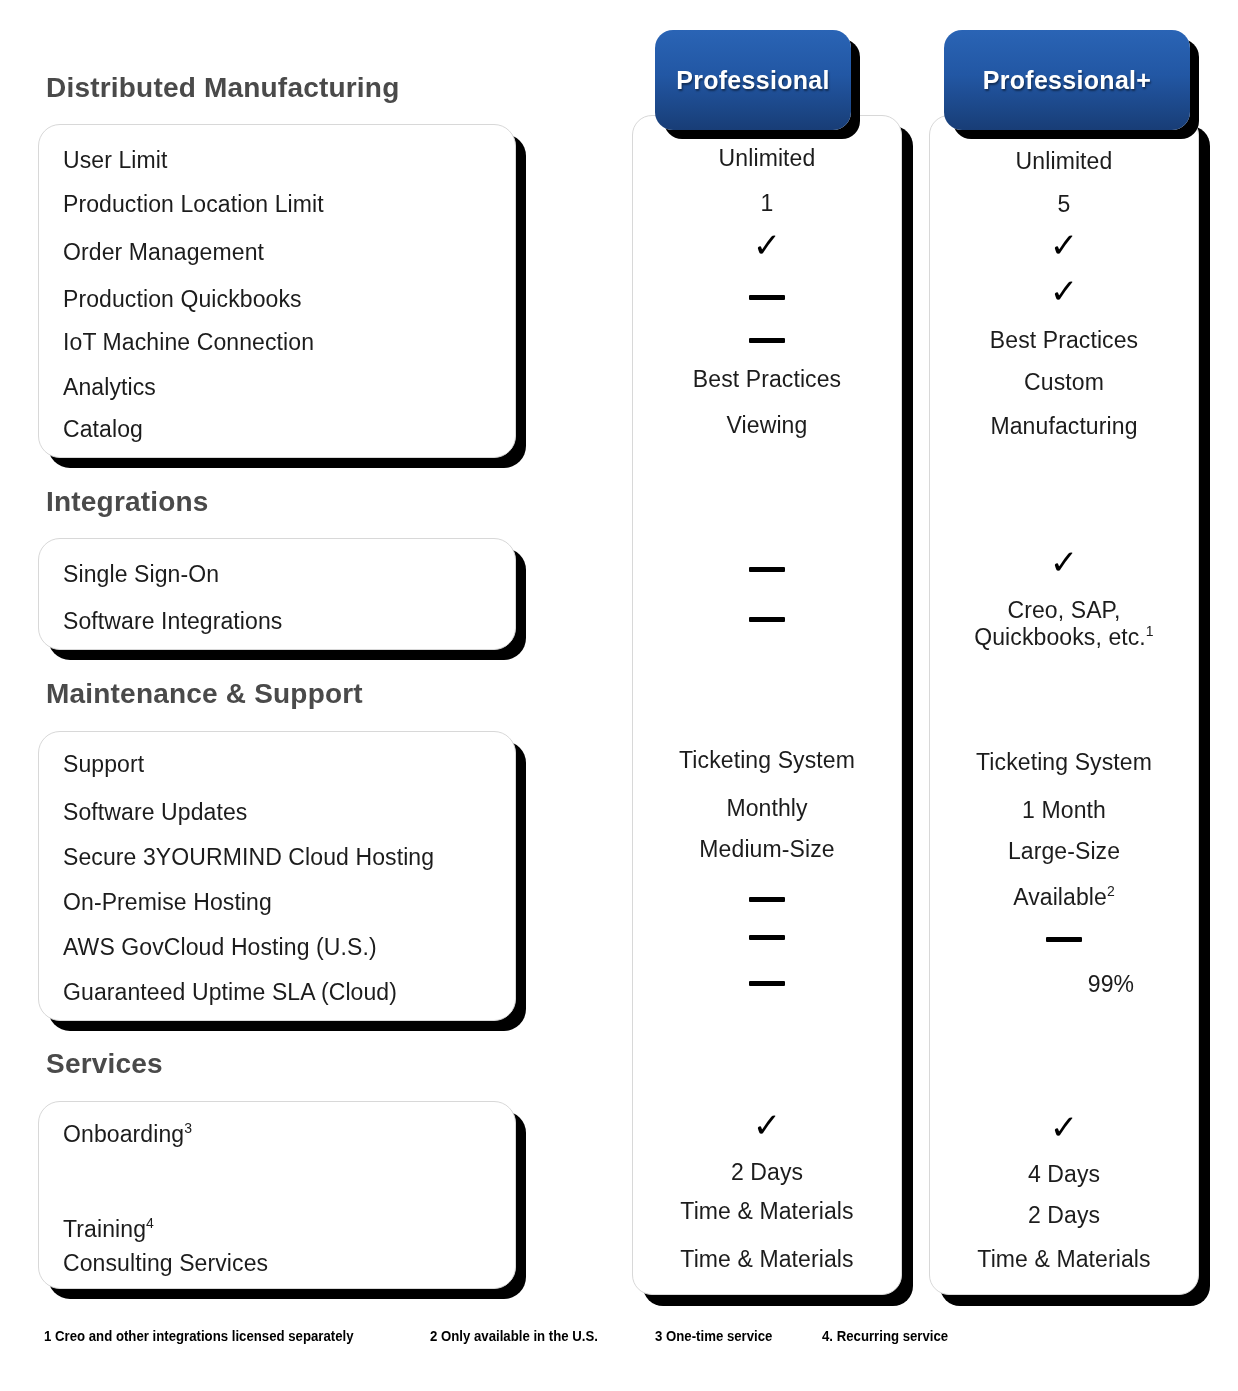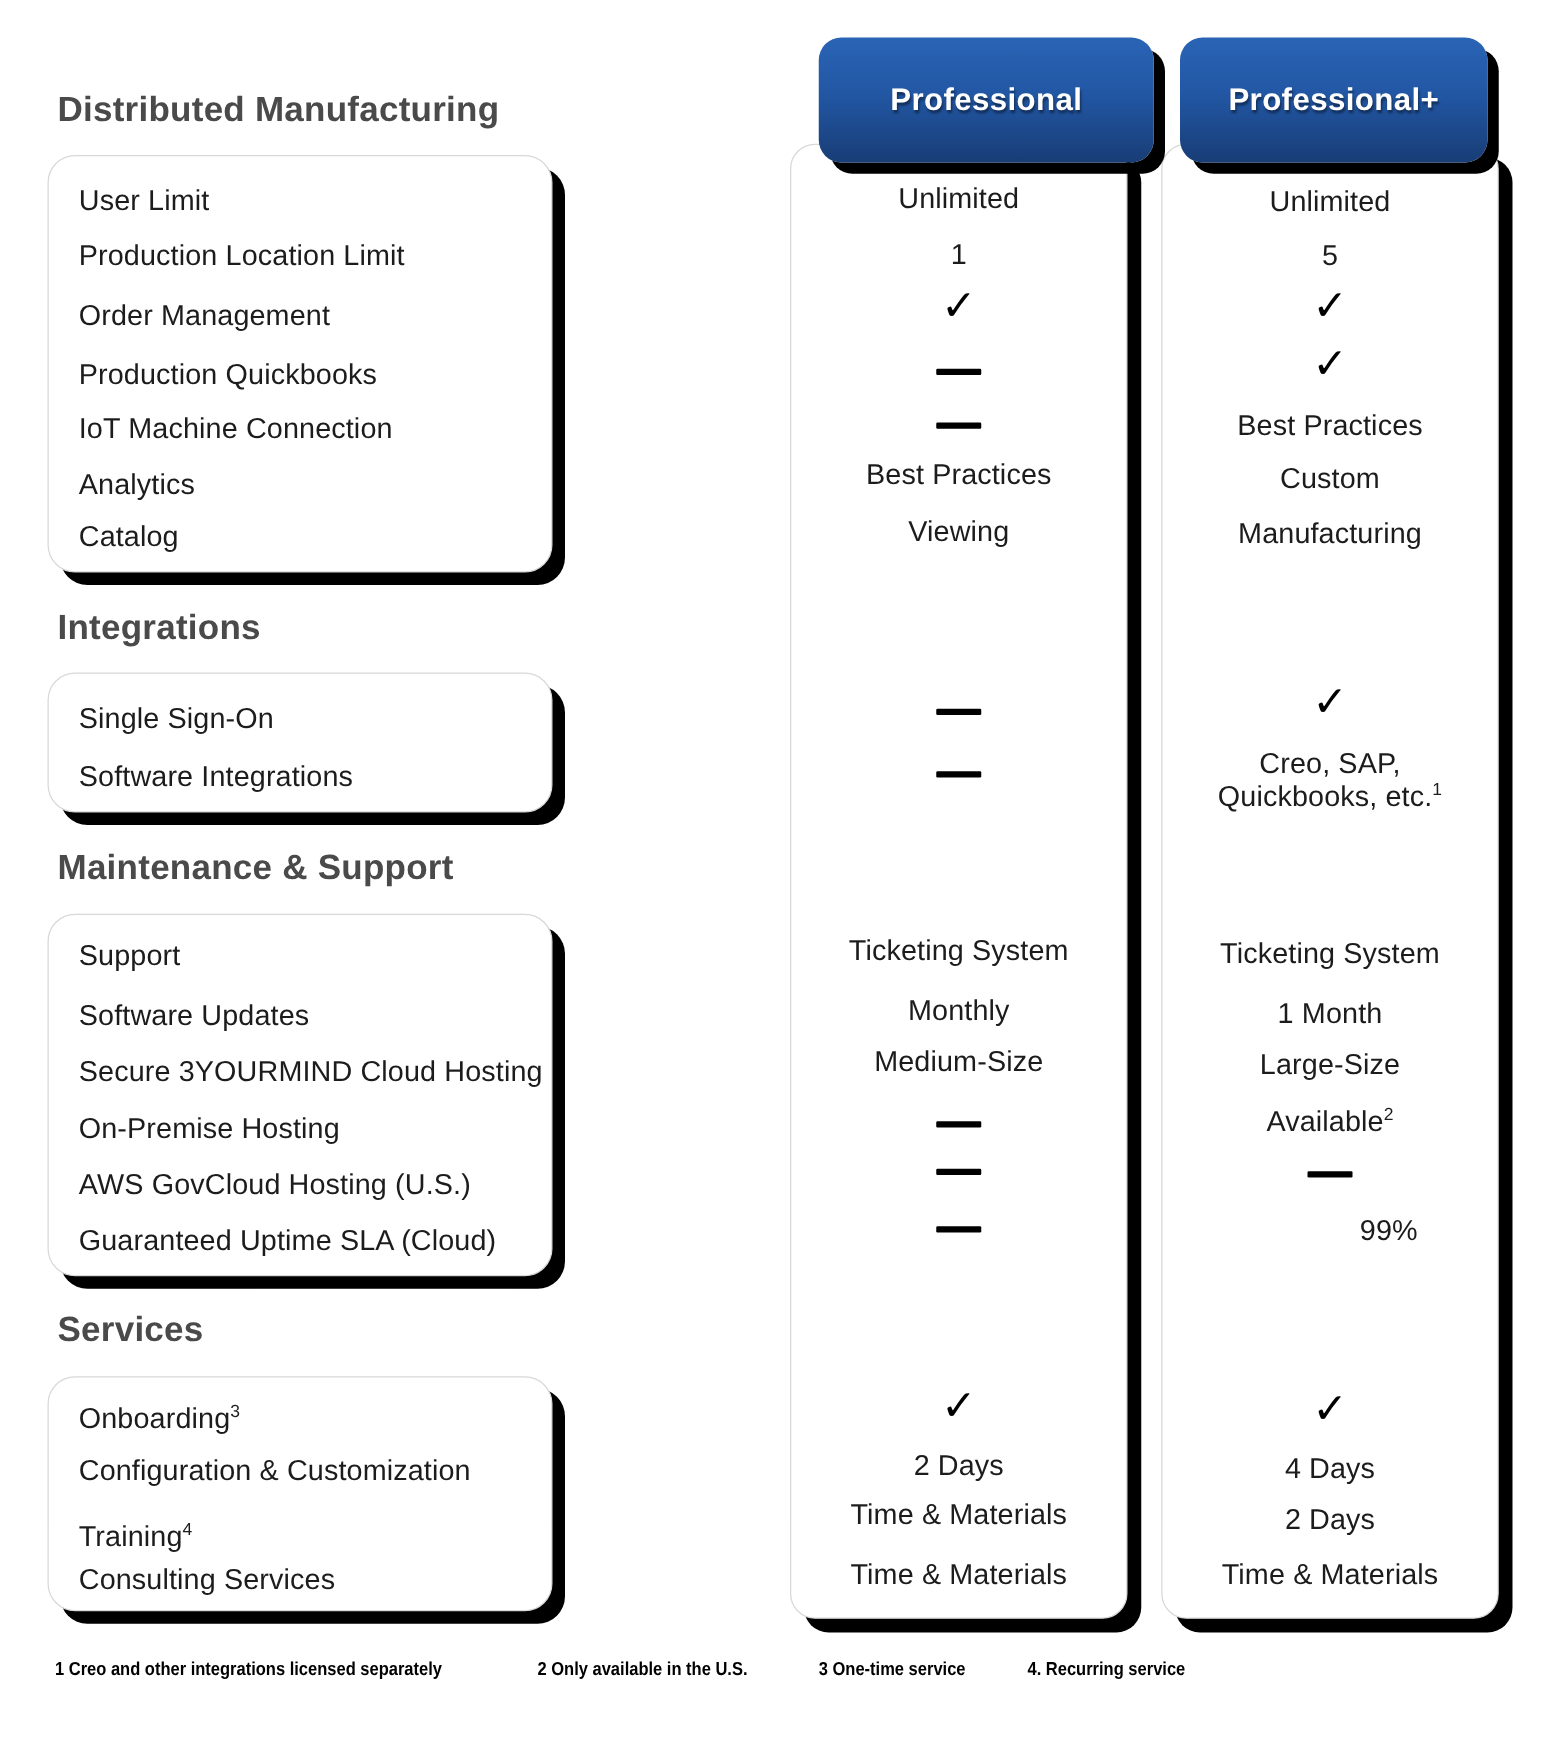--- a/index.html
+++ b/index.html
@@ -23,21 +23,21 @@
     font-size: 28px;
     font-weight: bold;
     color: #4a4a4a;
     letter-spacing: 0.2px;
     white-space: nowrap;
   }
 
   .feature-card {
     position: absolute;
     left: 38px;
-    width: 404px;
+    width: 478px;
     background: #ffffff;
     border: 1.5px solid #d8d8d8;
     border-radius: 22px;
     box-shadow: 10px 10px 0 0 #000000;
     box-sizing: border-box;
   }
 
   .feature-item {
     position: absolute;
     left: 24px;
@@ -71,21 +71,21 @@
     top: 30px;
     height: 100px;
     border-radius: 18px;
     background: linear-gradient(to bottom, #2a64b5 0%, #2257a4 45%, #183d76 100%);
     box-shadow: 9px 9px 0 0 #000000;
     display: flex;
     align-items: center;
     justify-content: center;
     box-sizing: border-box;
   }
-  .plan-badge.pro     { left: 655px; width: 268px; }
+  .plan-badge.pro     { left: 655px; width: 196px; }
   .plan-badge.proplus { left: 944px; width: 246px; }
 
   .plan-badge-label {
     color: #ffffff;
     font-size: 25px;
     font-weight: bold;
     letter-spacing: 0.3px;
     text-shadow: 1px 2px 2px rgba(0,0,0,0.45);
     white-space: nowrap;
   }
@@ -173,21 +173,20 @@
   <div class="feature-item" style="top:112px;">Secure 3YOURMIND Cloud Hosting</div>
   <div class="feature-item" style="top:157px;">On-Premise Hosting</div>
   <div class="feature-item" style="top:247px;">Guaranteed Uptime SLA (Cloud)</div>
   <div class="feature-item" style="top:202px;"> AWS GovCloud Hosting (U.S.)</div>
 </div>
 
 <div class="section-title" style="top:1048px;">Services</div>
 
 <div class="feature-card" style="top:1101px; height:188px;">
   <div class="feature-item" style="top:19px;"><span>Onboarding</span><sup>3</sup></div>
-  <div class="feature-item" style="top:61px;">Configuration &amp; Customization</div>
   <div class="feature-item" style="top:114px;"><span>Training</span><sup>4</sup></div>
   <div class="feature-item" style="top:148px;">Consulting Services</div>
 </div>
 
 <div class="plan-card pro"></div>
 <div class="plan-card proplus"></div>
 
 <div class="plan-badge pro">
   <span class="plan-badge-label">Professional</span>
 </div>

